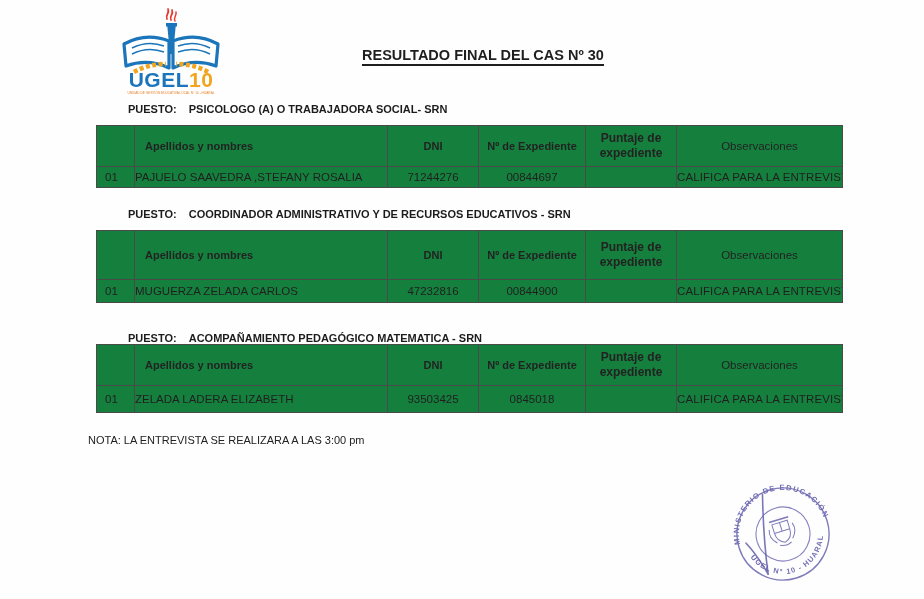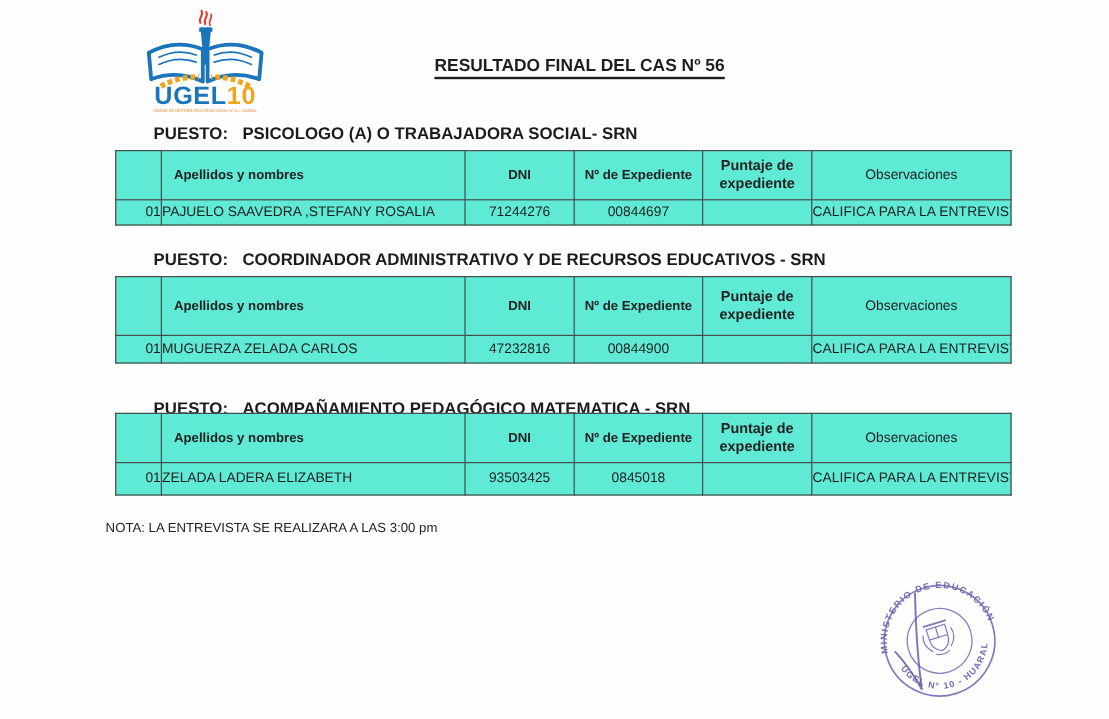--- a/index.html
+++ b/index.html
@@ -22,49 +22,49 @@
   }
   .title-sub {
     margin-top: 17px; font-size: 14.5px; font-weight: bold; color: #1e1e1e;
     display: inline-block;
   }
   .title-sub span {
     border-bottom: 2px solid #1e1e1e; padding-bottom: 1px;
   }
 
   
-  .puesto-line { position: absolute; left: 88px; font-size: 14px; font-weight: bold; color: #1c1c1c; white-space: nowrap; padding-left: 40px; }
+  .puesto-line { position: absolute; left: 88px; font-size: 11px; font-weight: bold; color: #1c1c1c; white-space: nowrap; padding-left: 40px; }
   .puesto-line .puesto-name { margin-left: 12px; }
   .puesto-1 { top: 103px; }
   .puesto-2 { top: 208px; }
   .puesto-3 { top: 308px; margin-top: 24px; }
 
   table.results {
     position: absolute; left: 96px; width: 746px;
     border-collapse: collapse; table-layout: fixed;
-    background: #5eead4;
+    background: #15803d;
   }
   .table-1 { top: 125px; }
   .table-2 { top: 230px; }
   .table-3 { top: 344px; }
   table.results th, table.results td {
     border: 1px solid #4a4a4a;
     font-family: "Liberation Sans", sans-serif;
     overflow: hidden; white-space: nowrap;
   }
   table.results th {
     font-size: 11px; font-weight: bold; color: #222; text-align: center; vertical-align: middle;
   }
   table.results th.h-nombres { text-align: left; padding-left: 10px; }
   table.results th.h-puntaje { white-space: normal; font-size: 12px; line-height: 1.25; padding: 0 10px; }
   table.results th.h-obs { font-weight: normal; font-size: 11.5px; }
   table.results td {
     font-size: 11.5px; color: #1f1f1f; vertical-align: middle;
   }
-  td.c-num { padding-left: 8px; text-align: right; }
+  td.c-num { padding-left: 8px; text-align: left; }
   td.c-nombres { text-align: left; }
   td.c-dni, td.c-exped { text-align: center; }
   td.c-obs { text-align: center; font-size: 11px; letter-spacing: 0.1px; }
 
   .table-1 th { height: 41px; }
   .table-1 td { height: 21px; }
   .table-2 th { height: 49px; }
   .table-2 td { height: 23px; }
   .table-3 th { height: 41px; }
   .table-3 td { height: 27px; }
@@ -108,21 +108,21 @@
     </g>
     <g>
       <path d="M28,66 Q42,58 60,58" fill="none" stroke="#f0a51e" stroke-width="4.5" stroke-dasharray="4 2.5"></path>
       <path d="M102,66 Q88,58 70,58" fill="none" stroke="#f0a51e" stroke-width="4.5" stroke-dasharray="4 2.5"></path>
     </g>
     <text x="65" y="81" text-anchor="middle" font-family="Liberation Sans, sans-serif" font-weight="bold" font-size="21" letter-spacing="0.5"><tspan fill="#1b75bb">UGEL</tspan><tspan fill="#f0a51e">10</tspan></text>
     <text x="65" y="87.5" text-anchor="middle" font-family="Liberation Sans, sans-serif" font-size="3.2" fill="#e8852f">UNIDAD DE GESTIÓN EDUCATIVA LOCAL N° 10 - HUARAL</text>
   </svg>
 
   <div class="titles">
-    <div class="title-sub"><span>RESULTADO FINAL DEL CAS Nº 56</span></div>
+    <div class="title-sub"><span>RESULTADO FINAL DEL CAS Nº 30</span></div>
   </div>
 
   <div class="puesto-line puesto-1">
     <span>PUESTO:</span><span class="puesto-name">PSICOLOGO (A) O TRABAJADORA SOCIAL- SRN</span>
   </div>
   <table class="results table-1">
     <colgroup>
         <col class="w-num">
         <col class="w-nombres">
         <col class="w-dni">

